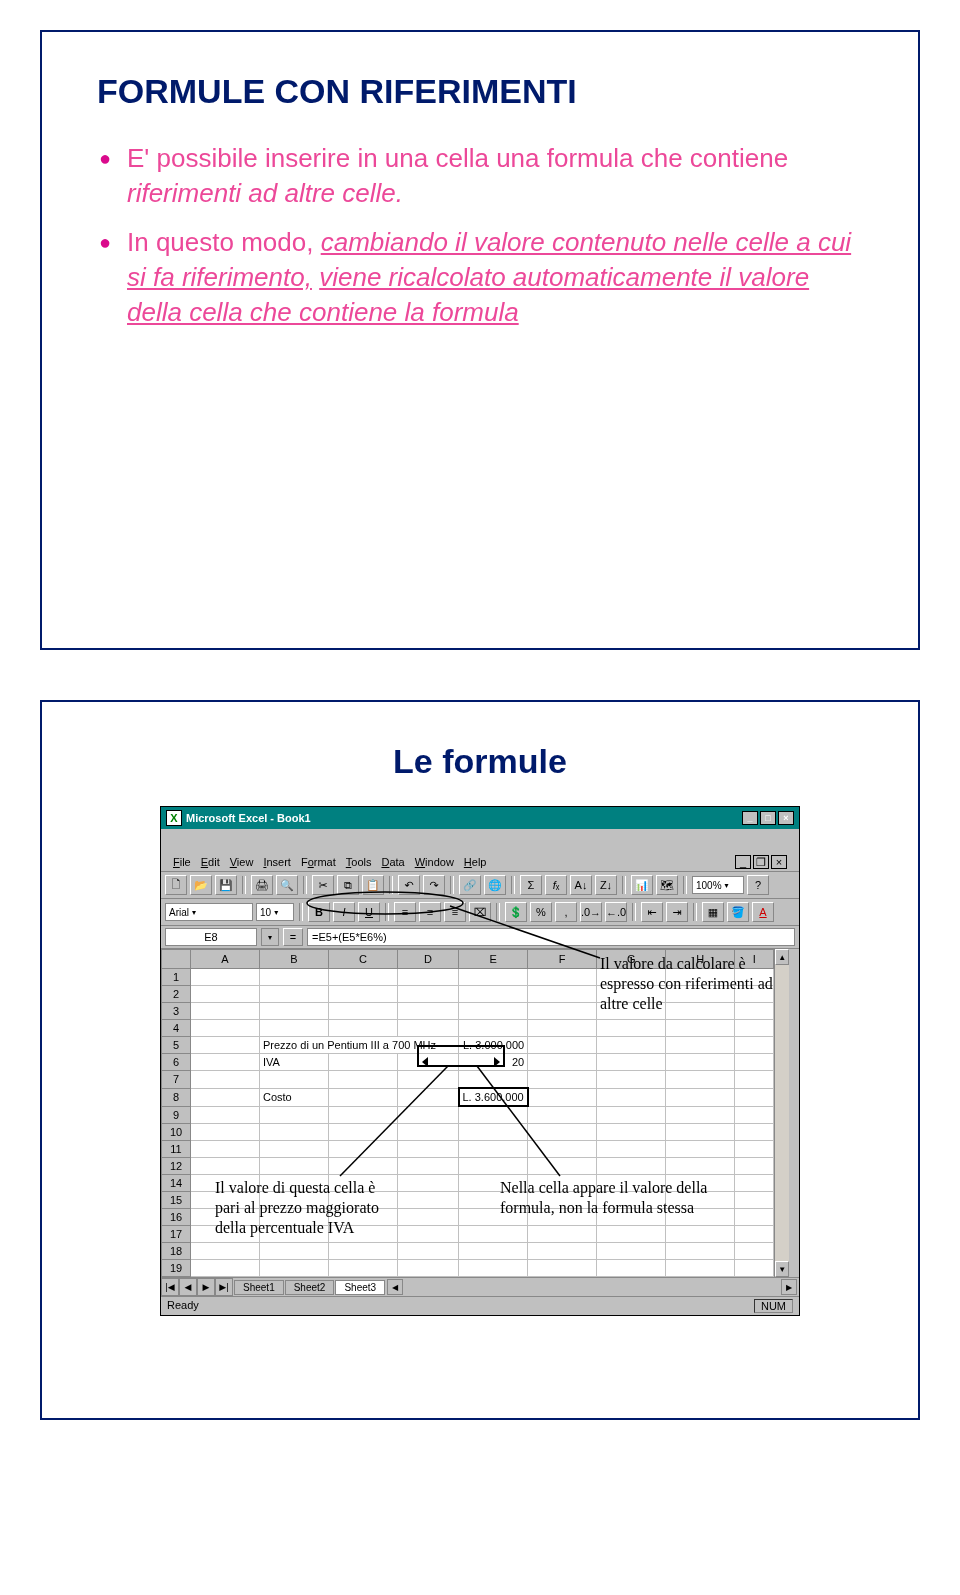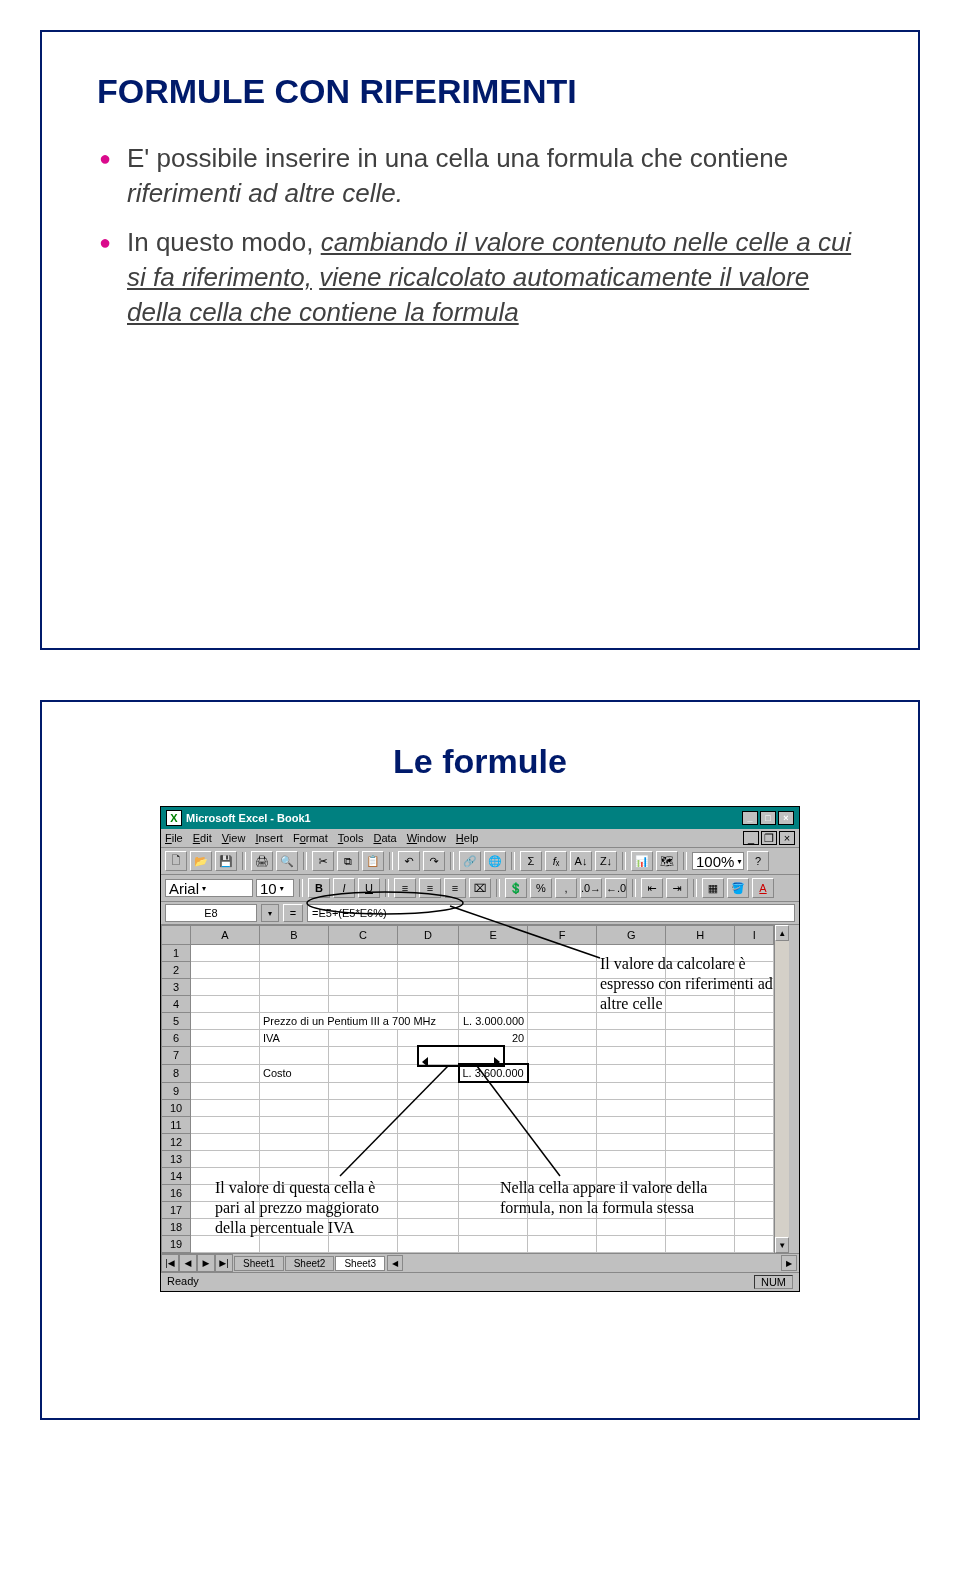--- a/index.html
+++ b/index.html
@@ -29,21 +29,21 @@
     font-family: Liberation Sans, sans-serif;
   }
   .bullet-list {
     list-style: none;
     padding: 0;
     margin: 0;
   }
   .bullet-list li {
     position: relative;
     padding-left: 30px;
-    color: #404040;
+    color: #ec4899;
     font-size: 26px;
     line-height: 1.35;
     margin-bottom: 14px;
     font-family: Arial, sans-serif;
   }
   .bullet-list li::before {
     content: "●";
     position: absolute;
     left: 2px;
     top: 4px;
@@ -94,26 +94,27 @@
   .titlebar-left { display:flex; align-items:center; gap:4px; }
   .x-icon {
     width: 14px; height: 14px; background: #fff; color:#008000;
     display:inline-flex; align-items:center; justify-content:center;
     font-weight:bold; font-size:11px; border:1px solid #000;
   }
   .winbtns { display:flex; gap:2px; }
   .wb { width:14px; height:12px; background:#c0c0c0; border:1px solid #000; display:inline-flex; align-items:center; justify-content:center; font-size:9px; }
   .menubar {
     background: #c0c0c0;
-    padding: 2px 4px;
+    padding: 2px 12px;
     display: flex;
     gap: 2px;
     border-bottom: 1px solid #888;
     align-items: center;
     justify-content: space-between;
+    margin-top: 24px;
   }
   .menubar-left { display:flex; gap:10px; }
   .menubar span { font-size: 11px; }
   .menubar .ul { text-decoration: underline; }
   .toolbar {
     background: #c0c0c0;
     padding: 3px 4px;
     display: flex;
     gap: 3px;
     align-items: center;
@@ -125,21 +126,21 @@
     background: #c0c0c0;
     border: 1px solid #888;
     border-top-color:#fff; border-left-color:#fff;
     display:inline-flex; align-items:center; justify-content:center;
     font-size: 11px;
   }
   .sep { width:2px; height:18px; border-left:1px solid #888; border-right:1px solid #fff; margin:0 2px; }
   .combo {
     background:#fff; border:1px solid #888; height:16px;
     display:inline-flex; align-items:center; padding:0 3px;
-    font-size:15px; position:relative;
+    font-size:10px; position:relative;
   }
   .combo::after { content:"▾"; font-size:8px; margin-left:3px; color:#000;}
   .formula-row {
     background: #c0c0c0;
     display:flex; align-items:center;
     border-bottom:1px solid #888; padding:2px 4px; gap:4px;
   }
   .namebox {
     background:#fff; border:1px solid #888; width:90px; height:16px;
     display:flex; align-items:center; justify-content:center; font-size:11px;
@@ -503,33 +504,33 @@
                   <td></td>
                   <td></td>
                   <td></td>
                   <td></td>
                   <td></td>
                   <td></td>
                   <td></td>
                   <td></td>
                 </tr>
             <tr>
-                  <td class="rowhdr">13</td>
-                  <td></td>
-                  <td></td>
-                  <td></td>
-                  <td></td>
-                  <td></td>
-                  <td></td>
-                  <td></td>
-                  <td></td>
-                  <td></td>
-                </tr>
-            <tr>
                   <td class="rowhdr">14</td>
+                  <td></td>
+                  <td></td>
+                  <td></td>
+                  <td></td>
+                  <td></td>
+                  <td></td>
+                  <td></td>
+                  <td></td>
+                  <td></td>
+                </tr>
+            <tr>
+                  <td class="rowhdr">15</td>
                   <td></td>
                   <td></td>
                   <td></td>
                   <td></td>
                   <td></td>
                   <td></td>
                   <td></td>
                   <td></td>
                   <td></td>
                 </tr>

